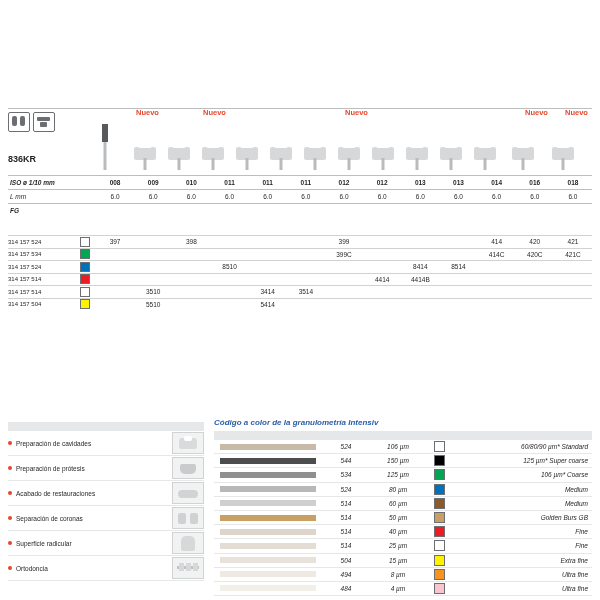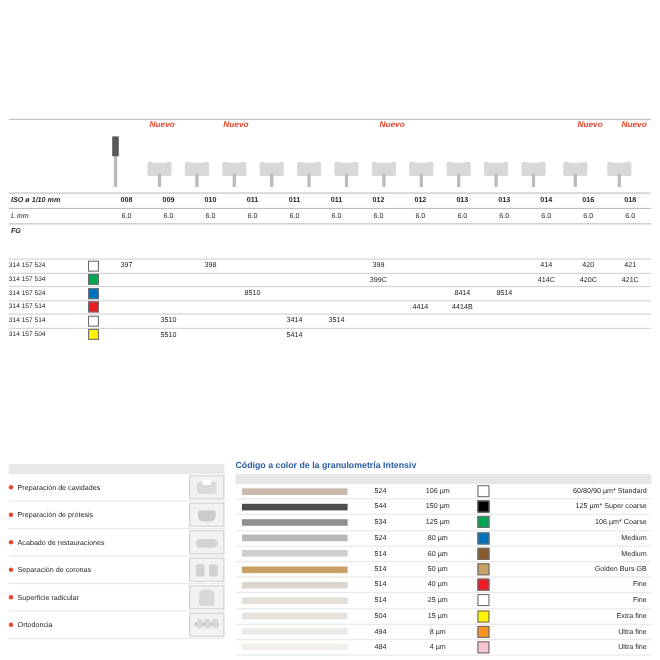--- a/index.html
+++ b/index.html
@@ -12,21 +12,21 @@
     position:relative;
     overflow:hidden;
   }
   .wrap{position:relative;width:600px;height:600px;}
 
   
   .top{position:absolute;left:8px;top:108px;width:584px;}
   .nuevo-row{position:relative;height:14px;}
   .nuevo{
     position:absolute;top:0;
-    color:#e8462c;font-size:7.5px;font-weight:bold;font-style:italic;
+    color:#e8462c;font-size:7.5px;font-weight:bold;
     white-space:nowrap;
   }
   .bur-row{position:relative;height:48px;}
   .bur{position:absolute;bottom:0;width:30px;text-align:center;}
   .grip{
     position:absolute;bottom:10px;left:50%;transform:translateX(-50%);
     width:22px;height:13px;background:#d6d8da;border-radius:2px;
   }
   .grip:after{
     content:"";position:absolute;left:4px;top:-4px;width:14px;height:5px;
@@ -64,40 +64,53 @@
   
   .sym{position:absolute;left:8px;top:418px;width:196px;}
   .sym h3{margin:0;font-size:8px;color:#2b5ea7;font-weight:bold;}
   .sym .bar{height:9px;background:#e6e7e8;margin-top:4px;}
   .symrow{display:flex;align-items:center;height:24px;border-bottom:1px solid #e6e7e8;}
   .symtext{flex:1;font-size:6.5px;display:flex;align-items:center;}
   .bullet{width:4px;height:4px;border-radius:50%;background:#e8462c;margin-right:4px;flex:none;}
   .symimg{width:30px;height:20px;border:1px solid #d0d2d3;background:#f1f2f2;position:relative;overflow:hidden;}
 
   
-  .cc{position:absolute;left:214px;top:418px;width:378px;}
+  .cc{position:absolute;left:214px;top:418px;width:378px;font-style:italic;}
   .cc h3{margin:0;font-size:8px;color:#2b5ea7;font-weight:bold;}
   .cchead{display:flex;height:9px;background:#e6e7e8;margin-top:4px;}
   .ccrow{display:flex;align-items:center;height:13.2px;border-bottom:1px solid #e6e7e8;}
   .cc-bar{width:108px;height:8px;position:relative;}
   .cc-num{width:48px;text-align:center;font-size:6.5px;}
   .cc-um{width:56px;text-align:center;font-size:6.5px;}
   .cc-sw{width:26px;display:flex;justify-content:center;}
   .cc-sw span{width:9px;height:9px;border:1px solid #6d6e71;display:block;}
   .cc-name{flex:1;text-align:right;font-size:6.5px;padding-right:4px;}
 
   .hairline{position:absolute;left:8px;width:584px;height:1px;background:#bcbec0;}
 </style>
 </head>
 <body>
 
 <div class="wrap">
 
   <div class="hairline" style="top:108px;"></div>
 
+  <div class="leftbox">
+    <div class="icons">
+      <div class="icon-sq">
+        <i style="left:3px;top:3px;width:5px;height:10px;border-radius:2px;"></i>
+        <i style="left:11px;top:3px;width:5px;height:10px;border-radius:2px;"></i>
+      </div>
+      <div class="icon-sq">
+        <i style="left:3px;top:4px;width:13px;height:4px;border-radius:1px;"></i>
+        <i style="left:6px;top:9px;width:7px;height:5px;border-radius:1px;"></i>
+      </div>
+    </div>
+    <div class="ref">836KR</div>
+  </div>
 
   <div class="top">
     <div class="nuevo-row">
       <span class="nuevo" style="left:128px;">Nuevo</span>
       <span class="nuevo" style="left:195px;">Nuevo</span>
       <span class="nuevo" style="left:337px;">Nuevo</span>
       <span class="nuevo" style="left:517px;">Nuevo</span>
       <span class="nuevo" style="left:557px;">Nuevo</span>
     </div>
 

